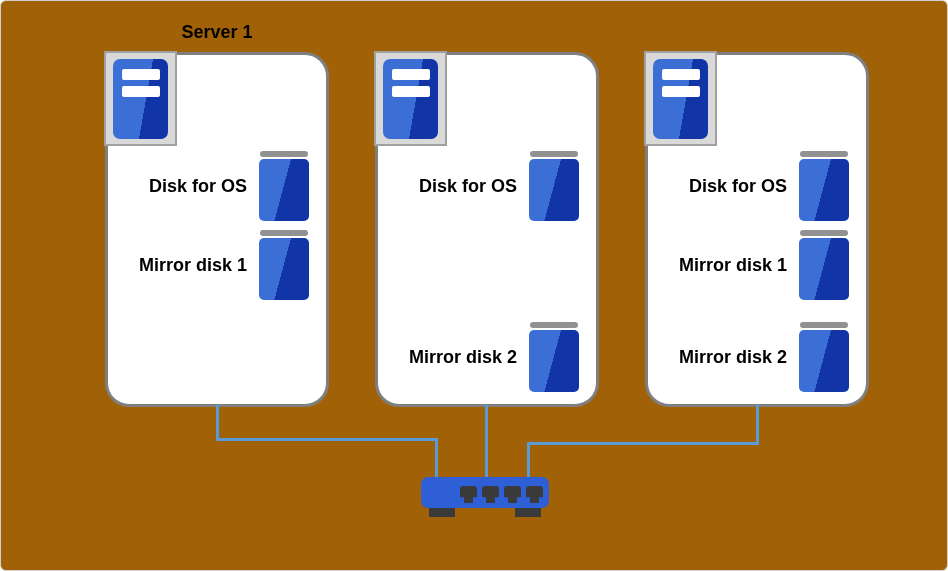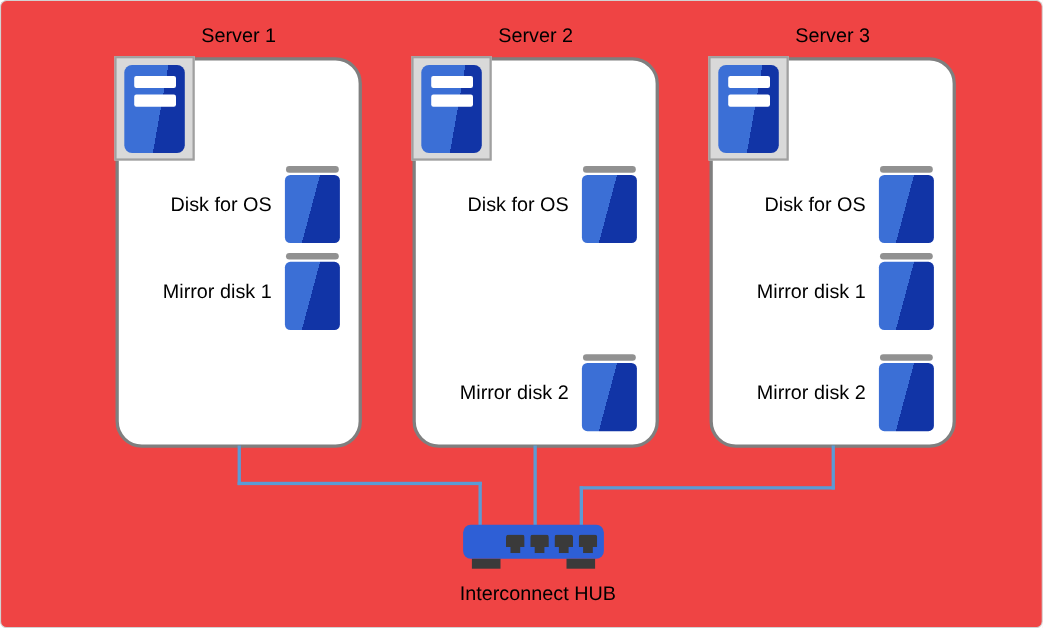--- a/index.html
+++ b/index.html
@@ -1,19 +1,19 @@
 <!DOCTYPE html>
 <html style="--canvas_border: #d2d2d2; --box_border: #7f7f7f; --line: #5b9bd5; --hub_blue: #2e5fd6; --disk_light: #3b6fd6; --disk_dark: #1134a6; --cap_gray: #919191; --frame_fill: #d9d9d9; --frame_border: #a0a0a0; --port_dark: #3a3a3a;"><head>
 <meta charset="utf-8">
 <style>
   html,body{margin:0;padding:0;background:#fff;}
   body{font-family:"Liberation Sans","DejaVu Sans",sans-serif;color:#000;}
   .canvas{
-    position:relative;width:946px;height:569px;background:#ef4444;
-    border:1px solid var(--canvas_border,#d2d2d2);border-radius:6px;overflow:hidden;
+    position:relative;width:946px;height:569px;background:#a16207;
+    border:1px solid var(--canvas_border,#d2d2d2);border-radius:6px;overflow:hidden;font-weight:bold;
   }
   
   .server-title{
     position:absolute;top:20px;height:22px;width:224px;
     text-align:center;font-size:18px;line-height:22px;
   }
   .server-box{
     position:absolute;top:51px;width:224px;height:355px;box-sizing:border-box;
     border:3px solid var(--box_border,#7f7f7f);border-radius:24px;background:#fff;text-align:center;
   }
@@ -68,22 +68,20 @@
     position:absolute;left:398px;top:527px;width:180px;height:22px;
     text-align:center;font-size:18px;line-height:22px;white-space:nowrap;
   }
 </style>
 </head>
 <body>
 
 <div class="canvas">
 
   <div class="server-title s1">Server 1</div>
-  <div class="server-title s2">Server 2</div>
-  <div class="server-title s3">Server 3</div>
 
   <div class="server-box s1">
     <div class="server-icon">
       <div class="tower">
         <div class="bar b1"></div>
         <div class="bar b2"></div>
       </div>
     </div>
     <div class="disk-row row-1">
       <span class="disk-label">Disk for OS</span>
@@ -165,15 +163,14 @@
   <div class="hub">
     <div class="ports">
       <div class="port"></div>
       <div class="port"></div>
       <div class="port"></div>
       <div class="port"></div>
     </div>
     <div class="foot fl"></div>
     <div class="foot fr"></div>
   </div>
-  <div class="hub-label">Interconnect HUB</div>
 
 </div>
 
 </body></html>

